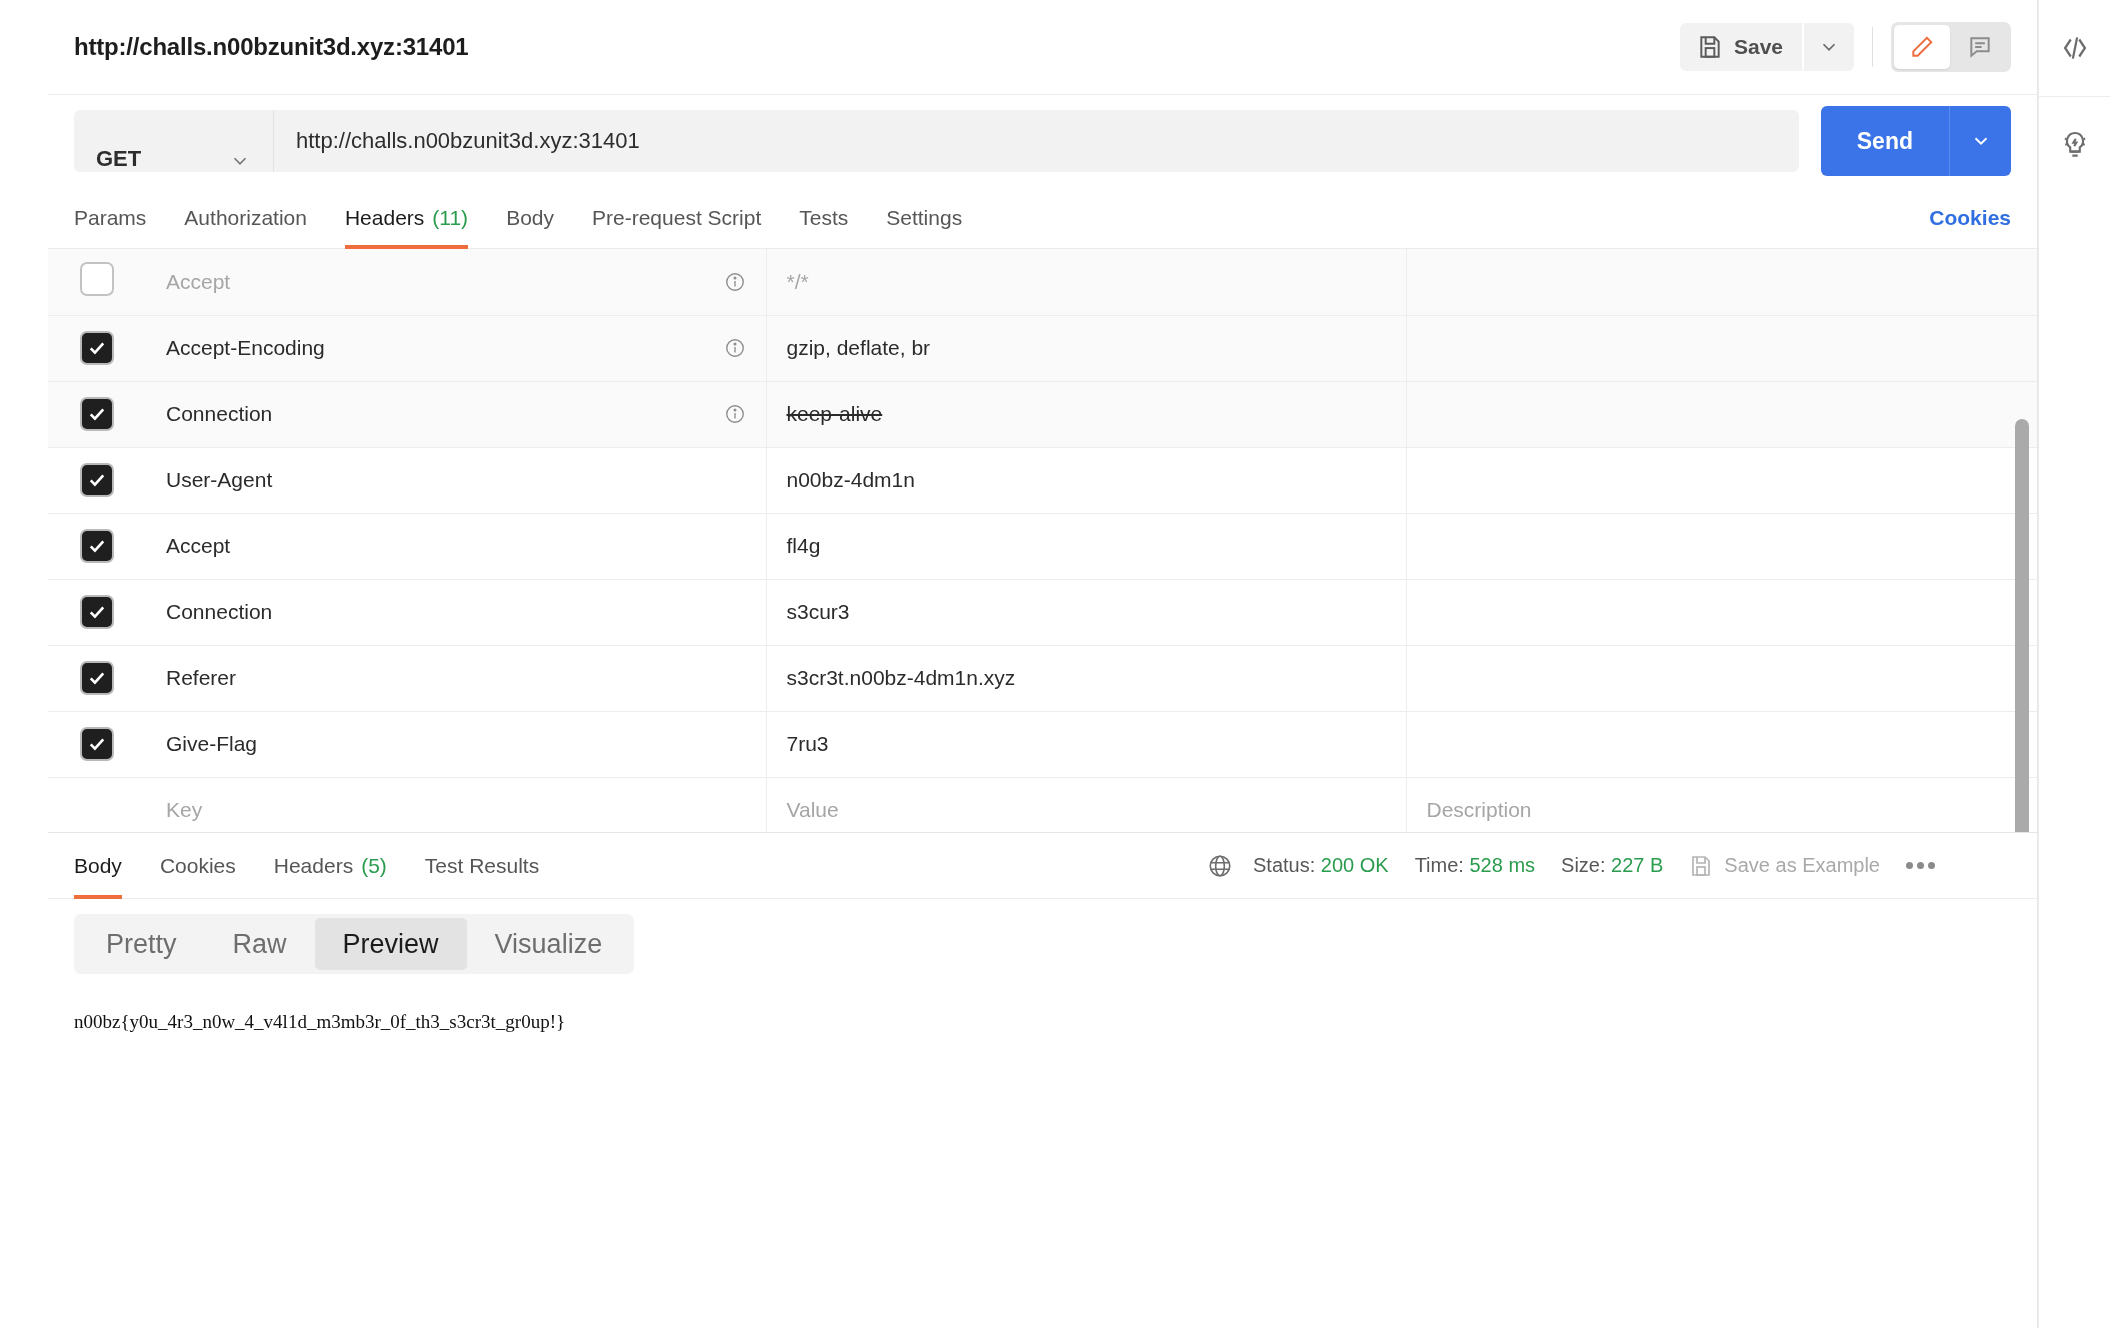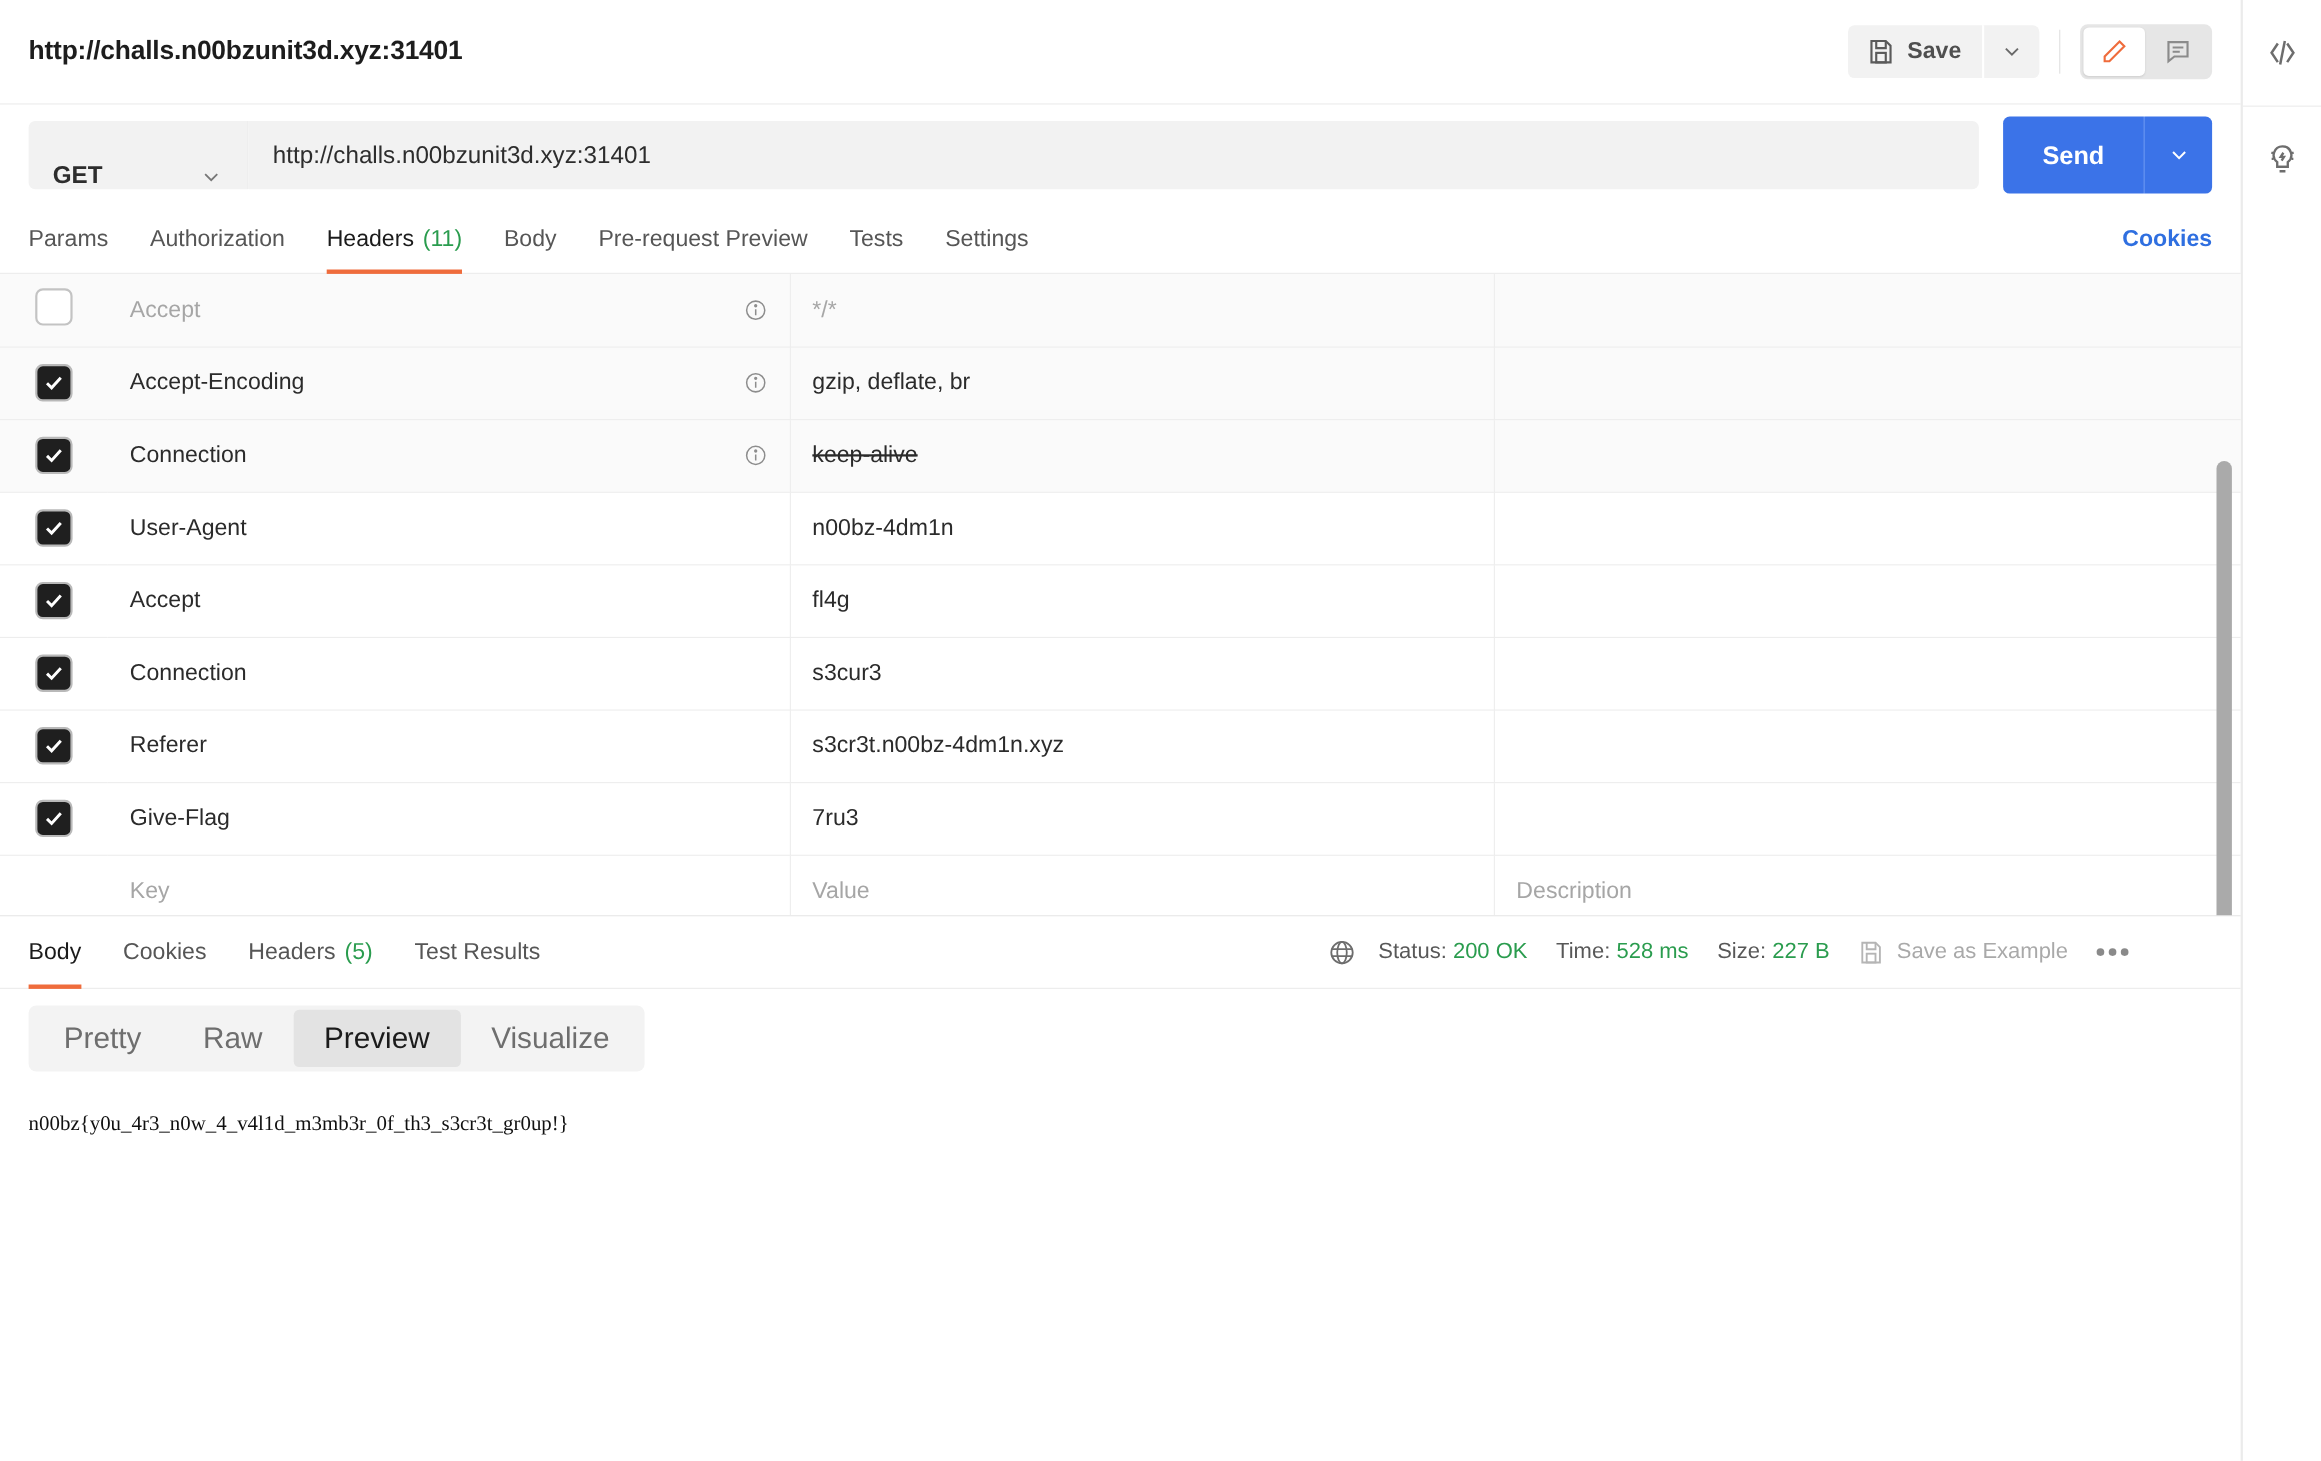--- a/index.html
+++ b/index.html
@@ -14,21 +14,21 @@
   
   .tab-stubs { position: absolute; top: 0; left: 0; width: 2038px; height: 4px; }
   .tab-stub { position: absolute; top: 0; height: 4px; border-bottom: 2px solid #e8e8e8;
               border-left: 1px solid #e8e8e8; border-right: 1px solid #e8e8e8; }
   .stub-a { left: 0;    width: 680px; }
   .stub-b { left: 1028px; width: 630px; }
 
   
   .app { position: absolute; inset: 0; display: flex; }
   .main { width: 2038px; height: 1328px; position: relative; background: #fff;
-          border-right: 1px solid #e6e6e6; }
+          border-right: 1px solid #e6e6e6; padding-left: 48px; }
   .rightrail { width: 72px; height: 1328px; background: #fff; border-left: 1px solid #ececec; }
 
   
   .req-head {
     height: 95px; display: flex; align-items: center;
     border-bottom: 1px solid #ebebeb; padding: 0 26px 0 26px;
   }
   .req-title { font-size: 24px; font-weight: bold; color: #1d1d1d; letter-spacing: -.2px; }
   .head-right { margin-left: auto; display: flex; align-items: center; }
 
@@ -241,21 +241,21 @@
         <span>Authorization</span>
       </div>
       <div class="rtab active">
         <span>Headers</span>
         <span class="cnt">(11)</span>
       </div>
       <div class="rtab">
         <span>Body</span>
       </div>
       <div class="rtab">
-        <span>Pre-request Preview</span>
+        <span>Pre-request Script</span>
       </div>
       <div class="rtab">
         <span>Tests</span>
       </div>
       <div class="rtab">
         <span>Settings</span>
       </div>
       <div class="cookies-link">Cookies</div>
     </div>
 

